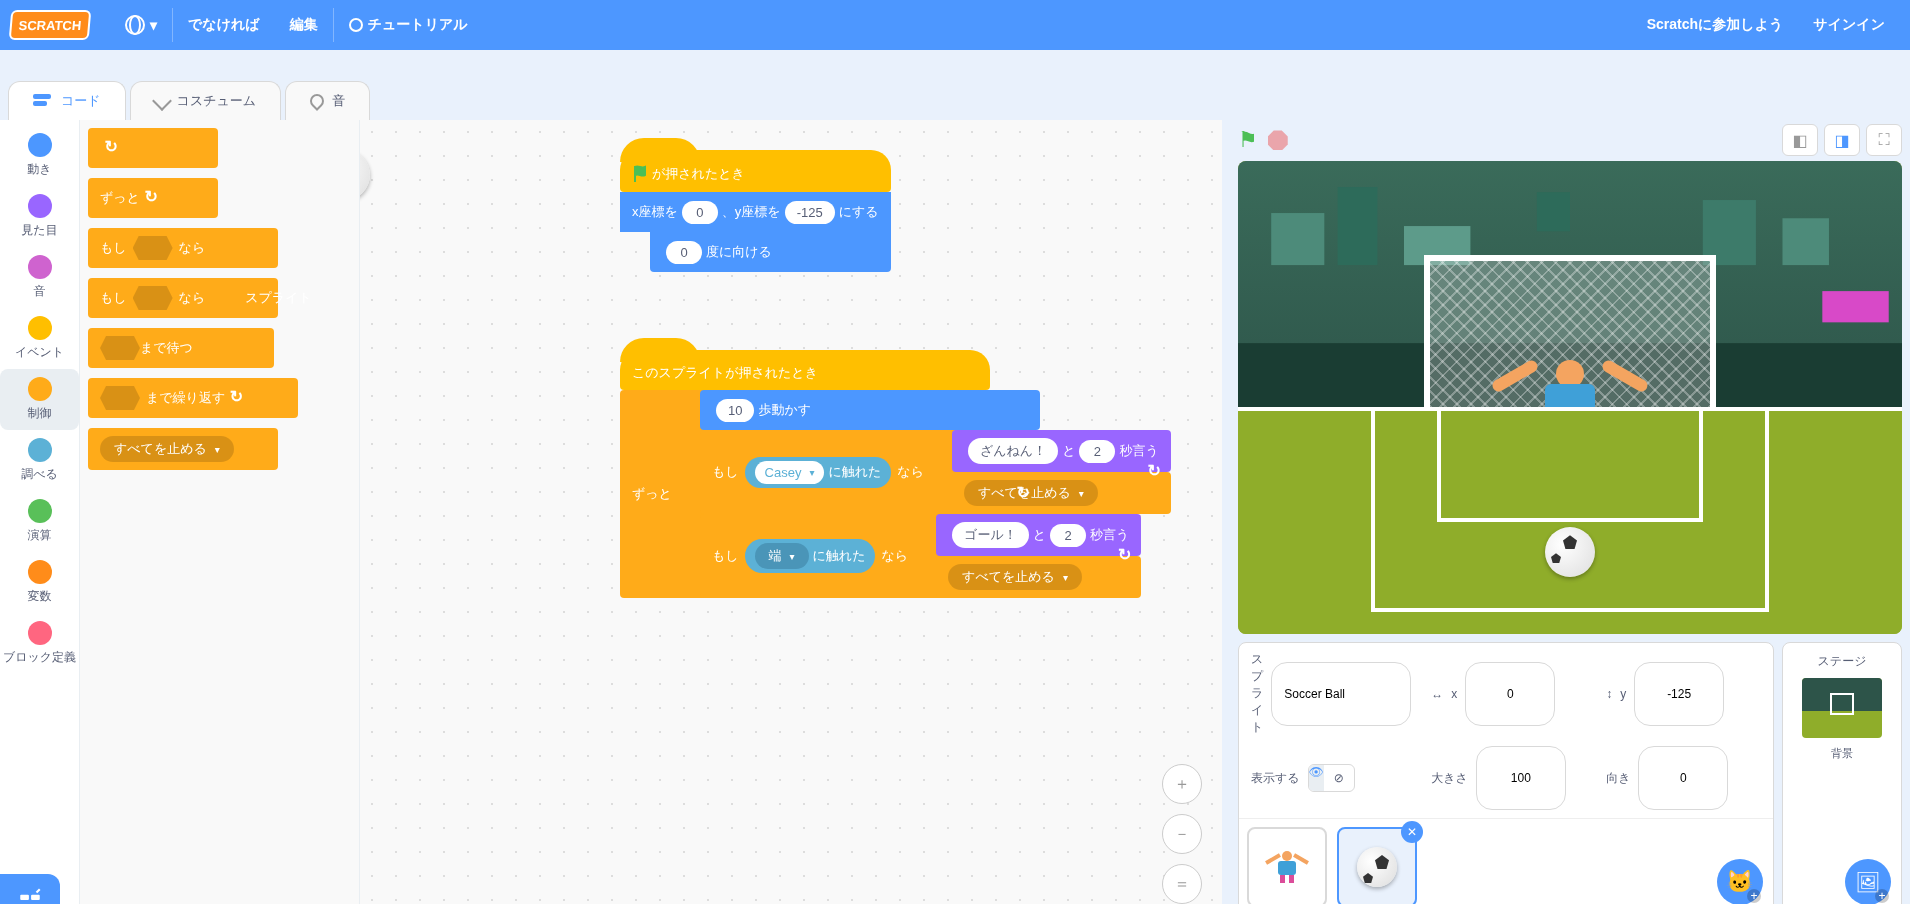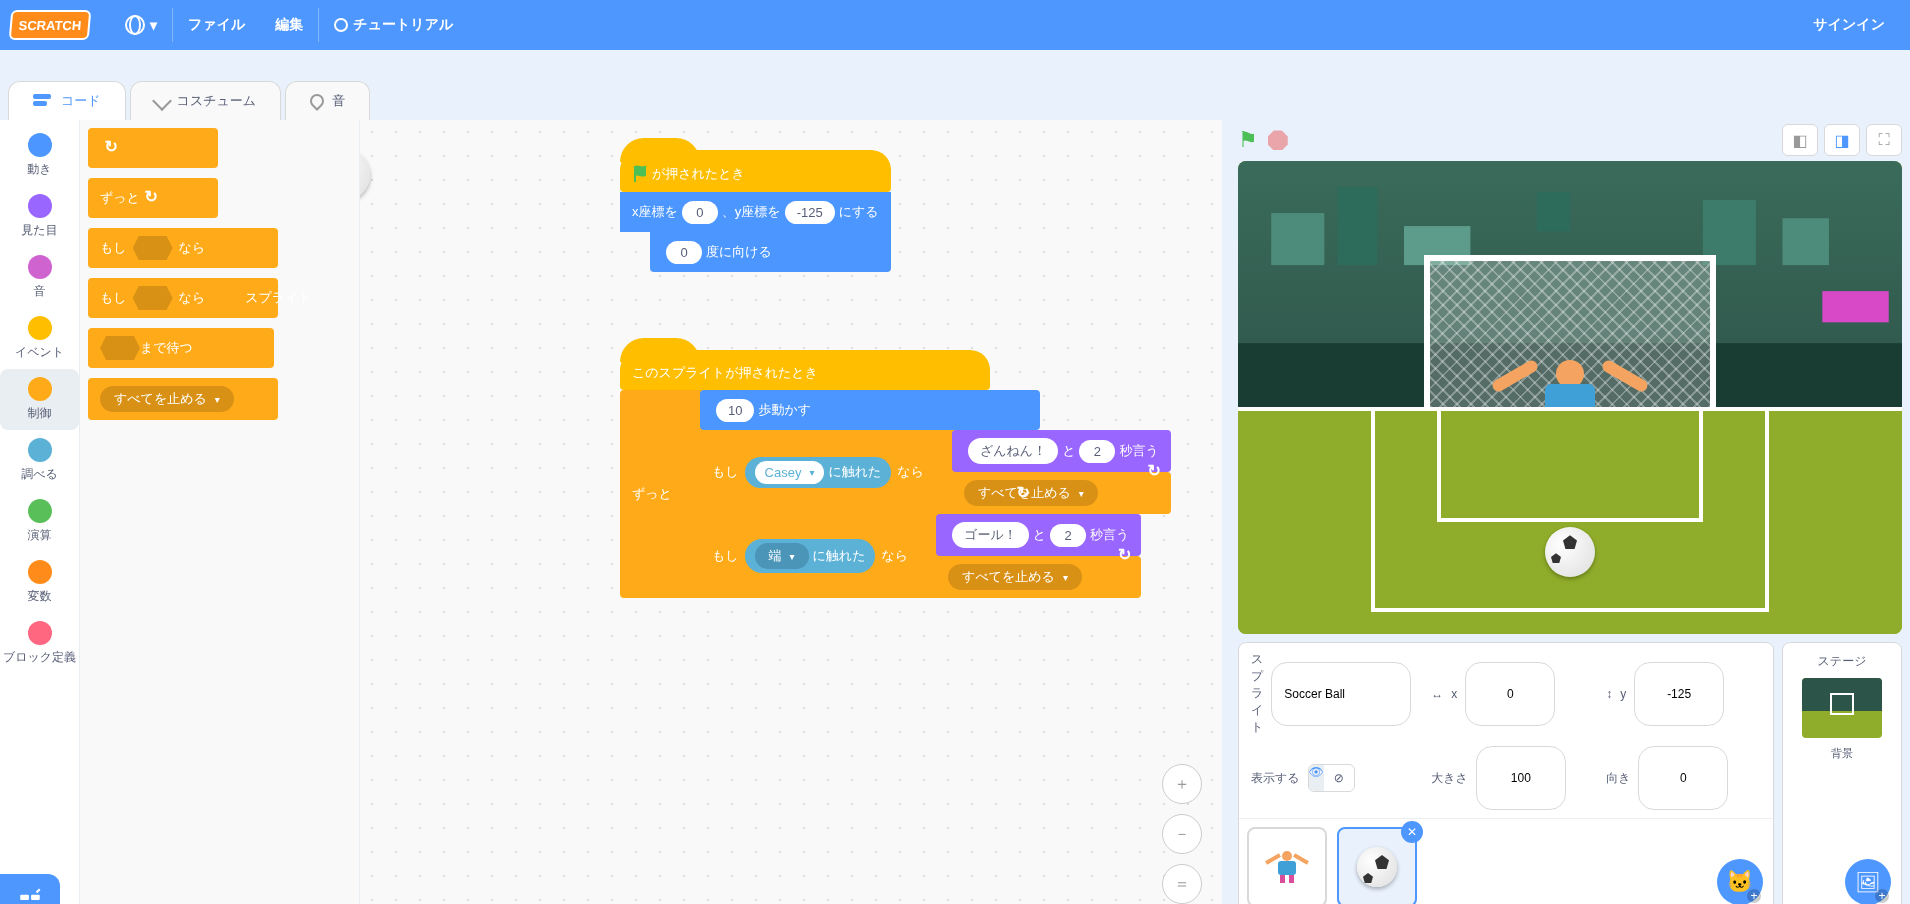--- a/index.html
+++ b/index.html
@@ -134,28 +134,29 @@
 .mini-goalie .lg.l { left: 13px;} .mini-goalie .lg.r { left: 22px;}
 .cat-face { font-size: 22px;}
 </style>
 </head>
 <body>
 
 <div class="menu-bar">
   <div class="logo">SCRATCH</div>
   <div class="menu-item"><span class="globe"></span> ▾</div>
   <div class="menu-sep"></div>
-  <div class="menu-item">ファイル</div>
+  <div class="menu-item">でなければ</div>
   <div class="menu-item">編集</div>
   <div class="menu-sep"></div>
   <div class="menu-item">
       <span class="bulb"></span>
       <span>チュートリアル</span>
     </div>
   <div class="menu-right">
+    <div class="menu-item">Scratchに参加しよう</div>
     <div class="menu-item">サインイン</div>
   </div>
 </div>
 
 <div class="tab-bar">
   <div class="tab active">
     <span class="tab-icon code-icon">
         <span></span>
         <span></span>
       </span>
@@ -249,20 +250,30 @@
             <div class="cbody" style="height:12px;"></div>
             <div class="ctop">スプライト</div>
             <div class="cbody" style="height:12px;"></div>
             <div class="cbot"></div>
           </div>
         </div>
       <div class="pblock">
           <div class="block b-control" style="border-radius:4px; width:186px;">
             <span class="slot-bool"></span>
             <span>まで待つ</span>
+          </div>
+        </div>
+      <div class="pblock">
+          <div class="block b-control cblock loop" style="width:210px;">
+            <div class="ctop">
+              <span class="slot-bool"></span>
+              <span>まで繰り返す</span>
+            </div>
+            <div class="cbody" style="height:16px;"></div>
+            <div class="cbot"></div>
           </div>
         </div>
       <div class="pblock">
           <div class="block b-control" style="border-radius:4px;width:190px;">
             <span class="slot-drop arrow-down">すべてを止める</span>
           </div>
         </div>
     </div>
 
     <div class="workspace">

